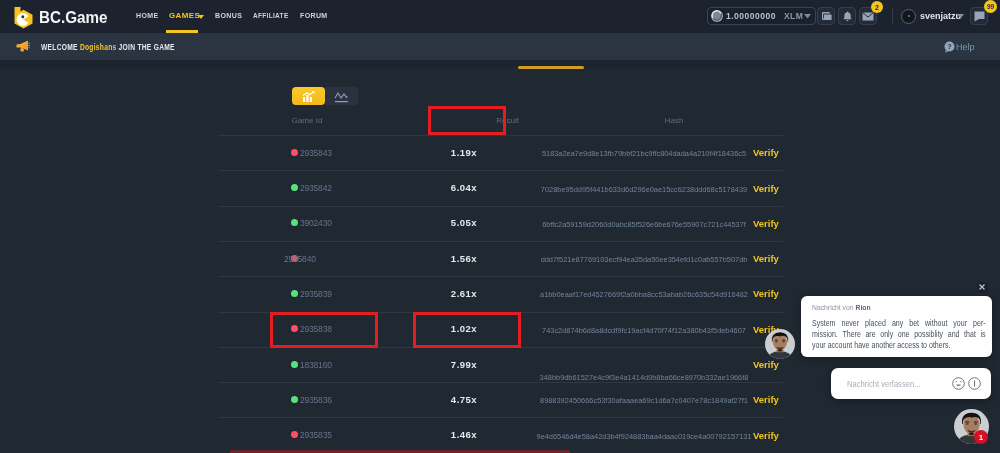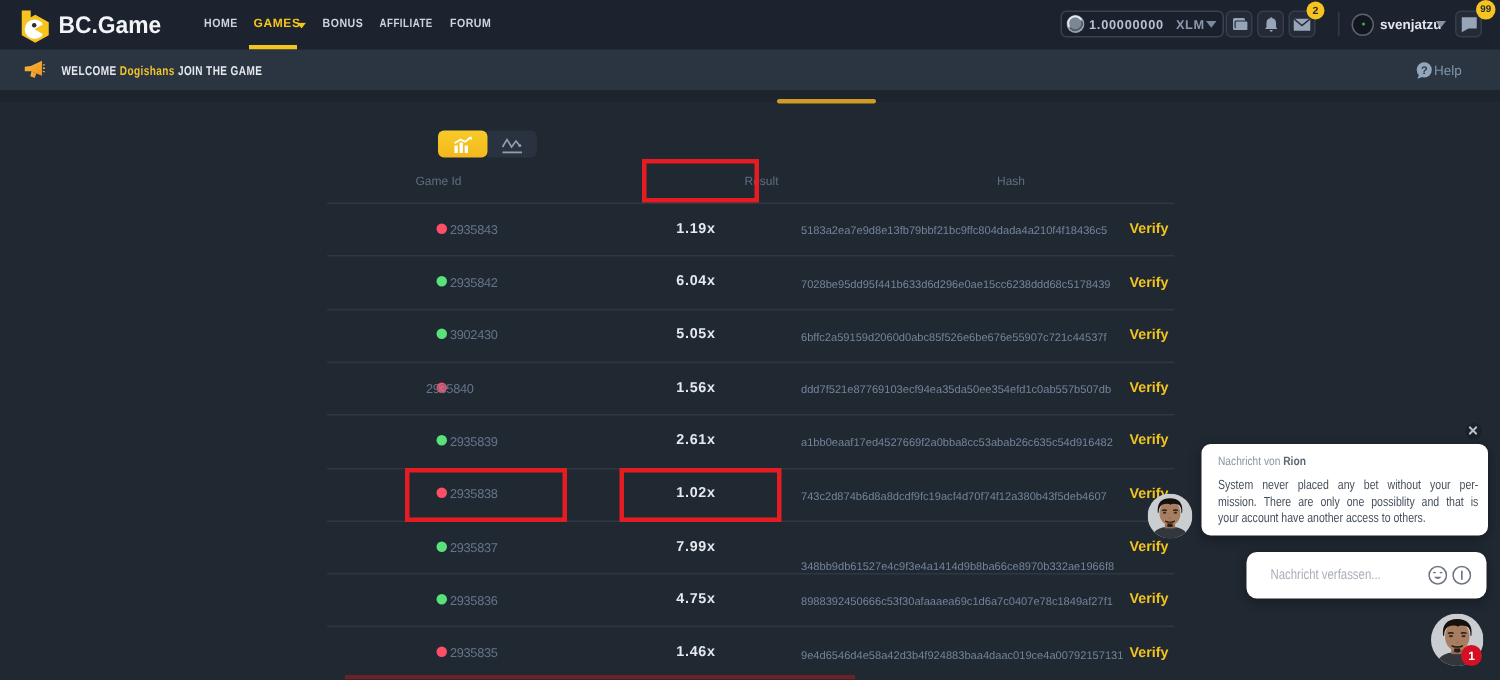--- a/index.html
+++ b/index.html
@@ -3,21 +3,21 @@
 *{margin:0;padding:0;box-sizing:border-box}
 html,body{width:1000px;height:453px}
 body{position:relative;font-family:"Liberation Sans",sans-serif;background:#202832;overflow:hidden}
 .abs{position:absolute}
 .ic{background:#242b37;border:1px solid #353e4c;border-radius:4px;width:18px;height:18px;display:flex;align-items:center;justify-content:center}
 .badge{position:absolute;background:#f7c31e;border-radius:50%;color:#262c35;font-weight:bold;display:flex;align-items:center;justify-content:center}
 .hdr{position:absolute;color:#5f6d82;font-size:8px;top:116px}
 .row-id{position:absolute;color:#64748a;font-size:8.5px;letter-spacing:-.2px}
 .dot{position:absolute;width:7px;height:7px;border-radius:50%}
 .res{position:absolute;color:#e6e9ee;font-size:9.5px;font-weight:bold;letter-spacing:.5px;text-align:center;width:60px}
-.hash{position:absolute;color:#73849a;font-size:7.4px;width:220px}
+.hash{position:absolute;color:#73849a;font-size:7.4px;text-align:center;width:220px}
 .vfy{position:absolute;color:#f2c41e;font-size:9.5px;font-weight:bold}
 .nav{top:10.5px;font-size:8px;font-weight:bold;color:#ced4db;letter-spacing:.4px;transform-origin:left}
 .jl{display:flex;justify-content:space-between}
 .divl{position:absolute;left:218px;width:565px;height:1px;background:#2f3743}
 </style></head>
 <body>
 
 <div class="abs" style="left:0;top:0;width:1000px;height:33px;background:#1c232e">
 
   <svg class="abs" style="left:14px;top:6px" width="19" height="23" viewBox="0 0 19 23">
@@ -118,21 +118,21 @@
   <rect x="7.8" y="6" width="2.2" height="5" fill="#fff"></rect>
   <path d="M1 4.5 L5 2 L8 3.5 L12 0.5" stroke="#fff" stroke-width="1.2" fill="none"></path>
   <path d="M12.5 0 L12.5 2.5 L10 0.5 Z" fill="#fff"></path>
 </svg>
 <svg class="abs" style="left:334px;top:91px" width="15" height="12" viewBox="0 0 15 12">
   <path d="M1 7 L4 2 L7 7 L10 3 L12 5.5" stroke="#8fa0b5" stroke-width="1.1" fill="none"></path>
   <circle cx="12.5" cy="6" r="1" fill="#8fa0b5"></circle>
   <rect x="1" y="10" width="13" height="1.2" fill="#8fa0b5"></rect>
 </svg>
 
-<div class="hdr" style="left:277px;width:60px;">Game Id</div>
+<div class="hdr" style="left:277px;width:60px;text-align:center">Game Id</div>
 <div class="hdr" style="left:459px;width:60px;text-align:right">Result</div>
 <div class="hdr" style="left:644px;width:60px;text-align:center">Hash</div>
 
 <div class="divl" style="top:135px"></div>
 <div class="divl" style="top:170px"></div>
 <div class="divl" style="top:206px"></div>
 <div class="divl" style="top:241px"></div>
 <div class="divl" style="top:276px"></div>
 <div class="divl" style="top:312px"></div>
 <div class="divl" style="top:347px"></div>
@@ -164,21 +164,21 @@
 <div class="row-id" style="left:300px;top:288.9px">2935839</div>
 <div class="res" style="left:434px;top:287.9px">2.61x</div>
 <div class="hash" style="left:534px;top:290.4px">a1bb0eaaf17ed4527669f2a0bba8cc53abab26c635c54d916482</div>
 <div class="vfy" style="left:753px;top:288.4px">Verify</div>
 <div class="dot" style="left:291px;top:325.2px;background:#fa4f67"></div>
 <div class="row-id" style="left:300px;top:324.2px">2935838</div>
 <div class="res" style="left:434px;top:323.2px">1.02x</div>
 <div class="hash" style="left:534px;top:325.7px">743c2d874b6d8a8dcdf9fc19acf4d70f74f12a380b43f5deb4607</div>
 <div class="vfy" style="left:753px;top:323.7px">Verify</div>
 <div class="dot" style="left:291px;top:360.5px;background:#58e27a"></div>
-<div class="row-id" style="left:300px;top:359.5px">2935837</div>
+<div class="row-id" style="left:300px;top:359.5px">1838160</div>
 <div class="res" style="left:434px;top:358.5px">7.99x</div>
 <div class="hash" style="left:534px;top:373px">348bb9db61527e4c9f3e4a1414d9b8ba66ce8970b332ae1966f8</div>
 <div class="vfy" style="left:753px;top:359.0px">Verify</div>
 <div class="dot" style="left:291px;top:395.8px;background:#58e27a"></div>
 <div class="row-id" style="left:300px;top:394.8px">2935836</div>
 <div class="res" style="left:434px;top:393.8px">4.75x</div>
 <div class="hash" style="left:534px;top:396.3px">8988392450666c53f30afaaaea69c1d6a7c0407e78c1849af27f1</div>
 <div class="vfy" style="left:753px;top:394.3px">Verify</div>
 <div class="dot" style="left:291px;top:431.1px;background:#fa4f67"></div>
 <div class="row-id" style="left:300px;top:430.1px">2935835</div>

